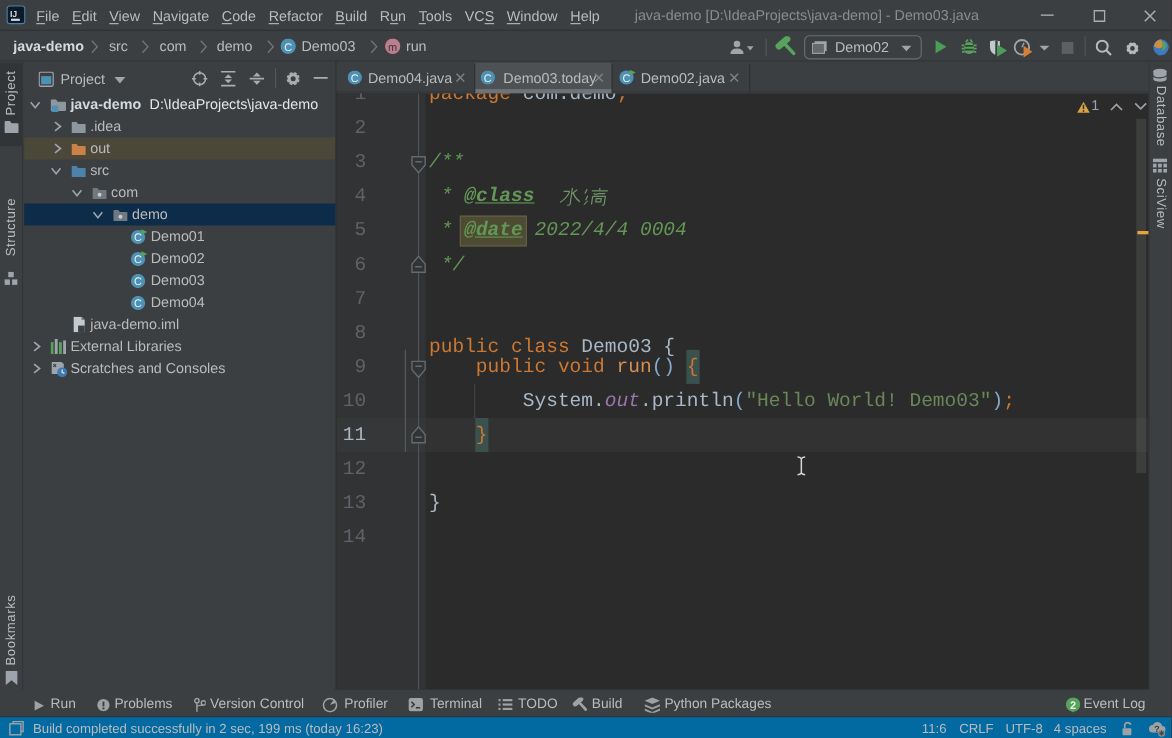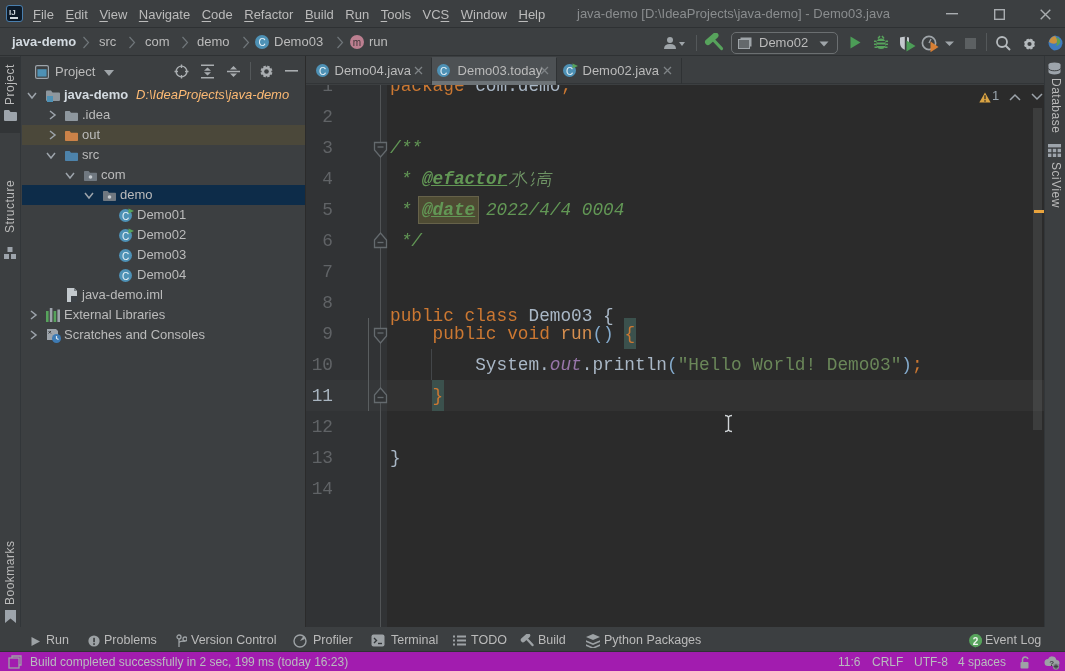--- a/index.html
+++ b/index.html
@@ -246,21 +246,21 @@
 
     <div class="trow" style="top:29px;">
       <svg class="abs" style="left:5px;top:6px;" width="10" height="9">
           <path d="M1 2 L5 7 L9 2" stroke="#9da4ab" stroke-width="1.5" fill="none"></path>
         </svg>
       <svg class="abs" style="left:24px;top:4px;" width="14" height="13">
           <path d="M0 2.5 Q0 1.5 1 1.5 L5 1.5 L6.5 3.5 L13 3.5 Q14 3.5 14 4.5 L14 11 Q14 12 13 12 L1 12 Q0 12 0 11 Z" fill="#8e979e"></path>
           <rect x="1" y="7" width="6" height="6" fill="#4e91b5"></rect>
         </svg>
       <span class="t" style="left:42px;font-weight:bold;color:#d3dae0;">java-demo</span>
-      <span class="t" style="left:114px;color:#fdba74;font-style:italic;">D:\IdeaProjects\java-demo</span>
+      <span class="t" style="left:114px;color:#e5e5e5;">D:\IdeaProjects\java-demo</span>
     </div>
     <div class="trow" style="top:49px;">
       <svg class="abs" style="left:26px;top:5px;" width="9" height="10">
           <path d="M2 1 L7 5 L2 9" stroke="#9da4ab" stroke-width="1.5" fill="none"></path>
         </svg>
       <svg class="abs" style="left:43px;top:4.5px;" width="13" height="11">
           <path d="M0 1.8 Q0 1 0.8 1 L4.6 1 L6 2.8 L12.2 2.8 Q13 2.8 13 3.6 L13 10.2 Q13 11 12.2 11 L0.8 11 Q0 11 0 10.2 Z" fill="#8e979e"></path>
         </svg>
       <span class="t" style="left:60px;">.idea</span>
     </div>
@@ -428,21 +428,21 @@
     <div class="lnum" style="top:357.5px;">13</div>
     <div class="lnum" style="top:388.5px;">14</div>
 
     <div class="abs" style="left:112px;top:111px;width:61px;height:28px;background:#4e4b33;border:1px solid #66624a;"></div>
 
     <div class="abs" style="left:318px;top:233px;width:12px;height:31px;background:#3b514d;"></div>
     <div class="abs" style="left:126px;top:294.5px;width:12px;height:31px;background:#3b514d;"></div>
 
     <div class="cline" style="top:-14.5px;"><span class="kw">package</span> com.demo<span class="kw">;</span></div>
     <div class="cline" style="top:47.5px;"><span class="doc">/**</span></div>
-    <div class="cline" style="top:78.5px;"><span class="doc"> * <span class="docb">@efactor</span> <span id="cjk"></span></span></div>
+    <div class="cline" style="top:78.5px;"><span class="doc"> * <span class="docb">@class</span> <span id="cjk"></span></span></div>
     <div class="cline" style="top:109.5px;"><span class="doc"> * <span class="docb">@date</span> 2022/4/4 0004</span></div>
     <div class="cline" style="top:140.5px;"><span class="doc"> */</span></div>
     <div class="cline" style="top:171.5px;margin-top:44px;"><span class="kw">public class </span>Demo03 {</div>
     <div class="cline" style="top:233.5px;">    <span class="kw">public void </span><span class="mth">run</span><span class="par">()</span> <span class="kw">{</span></div>
     <div class="cline" style="top:264.5px;">        System.<span class="fld">out</span>.println<span class="par">(</span><span class="str">"Hello World! Demo03"</span><span class="par">)</span><span class="kw">;</span></div>
     <div class="cline" style="top:295.5px;">    <span class="kw">}</span></div>
     <div class="cline" style="top:357.5px;">}</div>
 
     <svg class="abs" style="left:203px;top:84.5px;" width="46" height="19" viewBox="0 0 46 19">
       <g stroke="#6f9465" stroke-width="1.1" fill="none" transform="skewX(-8)">
@@ -551,21 +551,21 @@
         </g>
       </svg>
     <span class="abs bl" style="left:604px;">Python Packages</span>
     <svg class="abs" style="left:969px;top:7.0px;" width="13" height="14">
         <path d="M6.5 0 A6.5 6.5 0 0 1 6.5 13 L6.5 14 L3.5 11 A6.5 6.5 0 0 1 6.5 0" fill="#57a35c"></path>
         <circle cx="6.5" cy="6.5" r="6.5" fill="#57a35c"></circle>
         <text x="6.5" y="10.5" font-size="10" font-weight="bold" font-family="Liberation Sans" fill="#eef5ee" text-anchor="middle">2</text>
       </svg>
     <span class="abs bl" style="left:985px;">Event Log</span>
   </div>
-  <div class="abs" id="statusbar" style="left:0;top:651px;width:1065px;height:20px;background:#a21caf;border-top:1px solid #2e3133;">
+  <div class="abs" id="statusbar" style="left:0;top:651px;width:1065px;height:20px;background:#0369a1;border-top:1px solid #2e3133;">
     <svg class="abs" style="left:8px;top:3px;" width="14" height="14">
         <rect x="1" y="3" width="10" height="10" fill="none" stroke="#9da2a5" stroke-width="1.3"></rect>
         <path d="M4 3 L4 1 L13 1 L13 10 L11 10" stroke="#9da2a5" stroke-width="1.3" fill="none"></path>
       </svg>
     <span class="abs sl" style="left:30px;">Build completed successfully in 2 sec, 199 ms (today 16:23)</span>
     <span class="abs sl" style="left:838px;">11:6</span>
     <span class="abs sl" style="left:872px;">CRLF</span>
     <span class="abs sl" style="left:914px;">UTF-8</span>
     <span class="abs sl" style="left:958px;">4 spaces</span>
     <svg class="abs" style="left:1019px;top:4px;" width="12" height="13">

